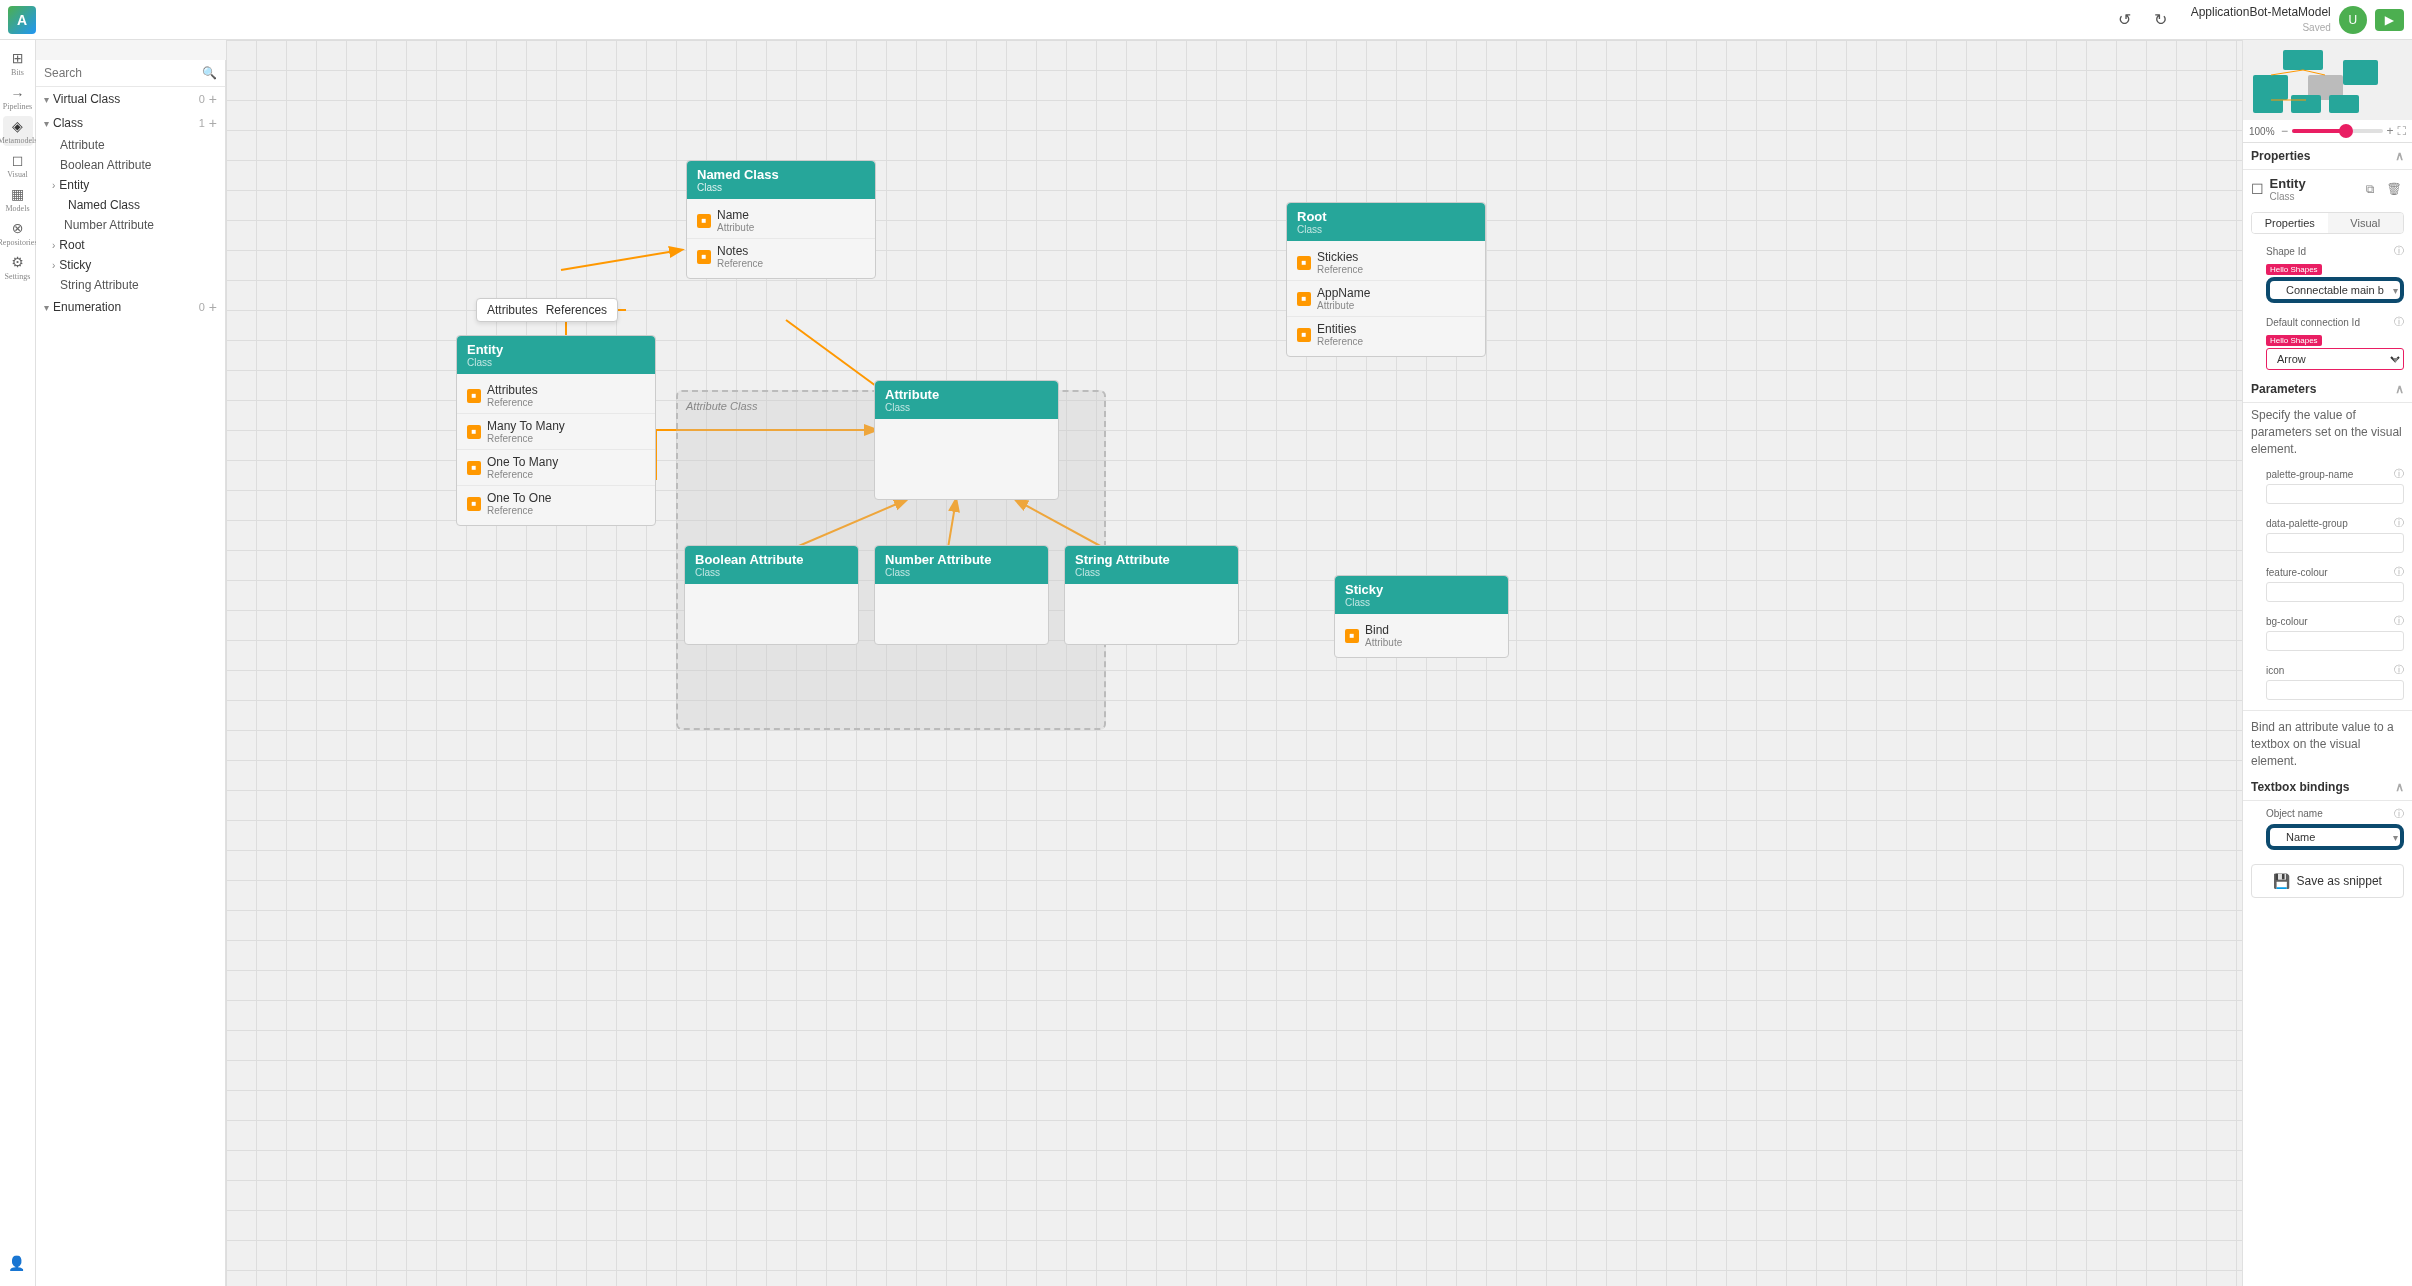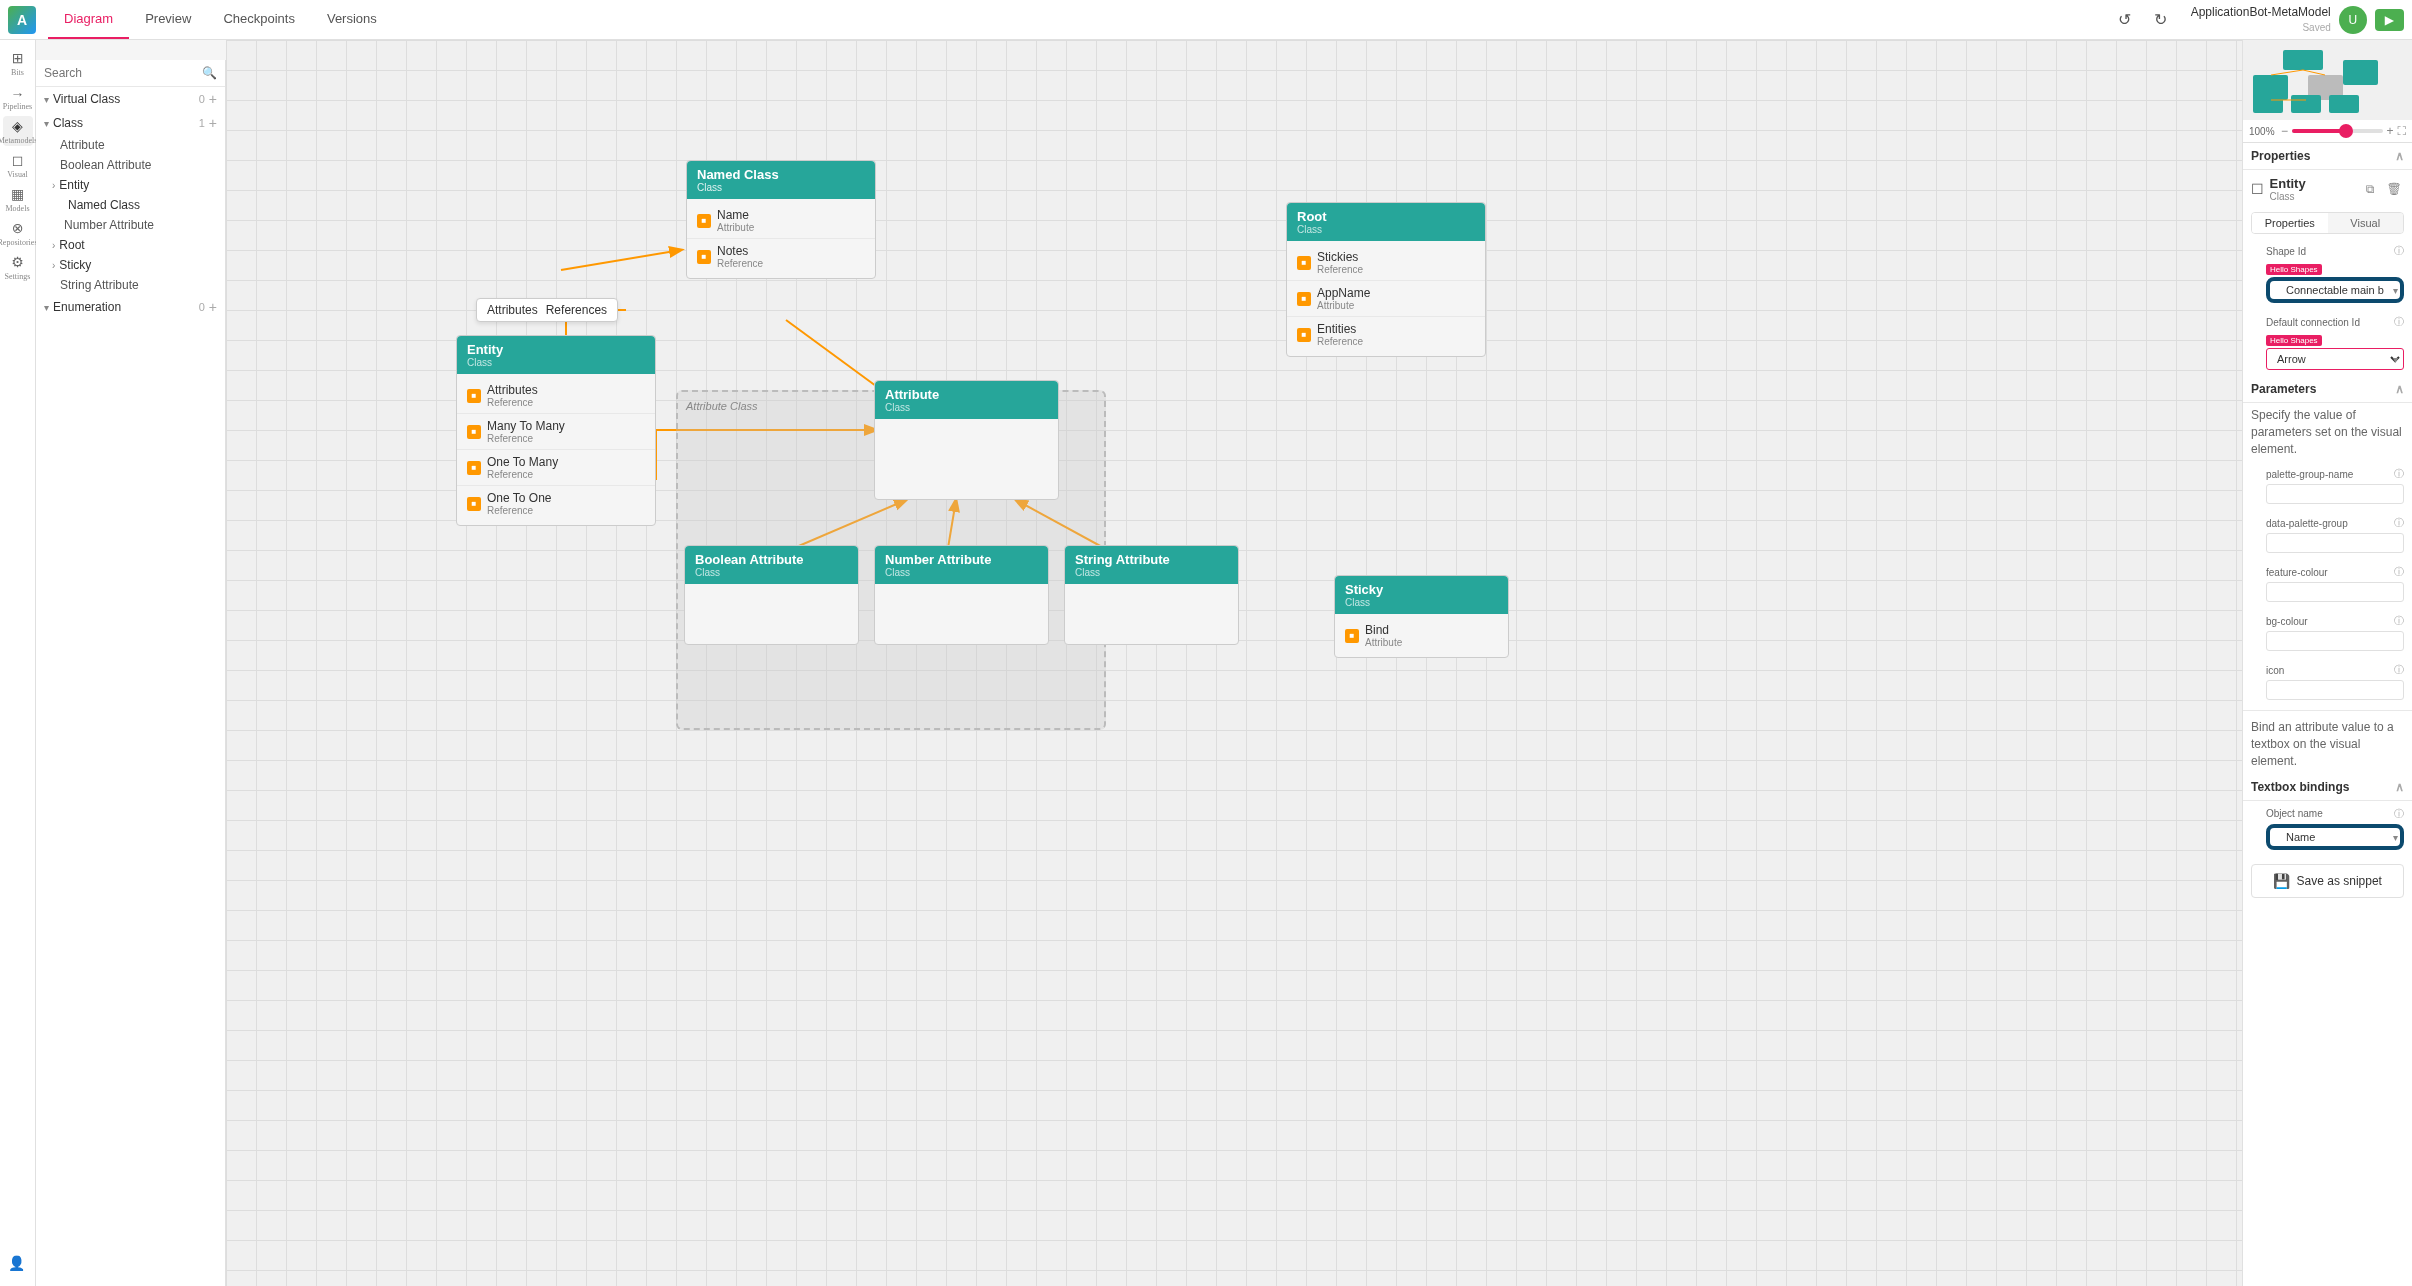--- a/index.html
+++ b/index.html
@@ -110,34 +110,20 @@
     
     .hello-shapes-select { border: 1px solid #e91e63; border-radius: 3px; padding: 3px 6px; font-size: 11px; color: #333; background: white; width: 100%; }
   </style>
 </head>
 <body>
 
 <div class="topbar">
   <div class="topbar-logo">
     <span>A</span>
   </div>
-  <div class="topbar-tabs">
-    <div class="topbar-tab active">
-      <span>Diagram</span>
-    </div>
-    <div class="topbar-tab">
-      <span>Preview</span>
-    </div>
-    <div class="topbar-tab">
-      <span>Checkpoints</span>
-    </div>
-    <div class="topbar-tab">
-      <span>Versions</span>
-    </div>
-  </div>
   <div class="topbar-spacer"></div>
   <div class="topbar-actions">
     <div class="topbar-icon-btn">↺</div>
     <div class="topbar-icon-btn">↻</div>
   </div>
   <div class="topbar-right">
     <div class="app-name">
       <div>ApplicationBot-MetaModel</div>
       <div class="app-name-sub">Saved</div>
     </div>

